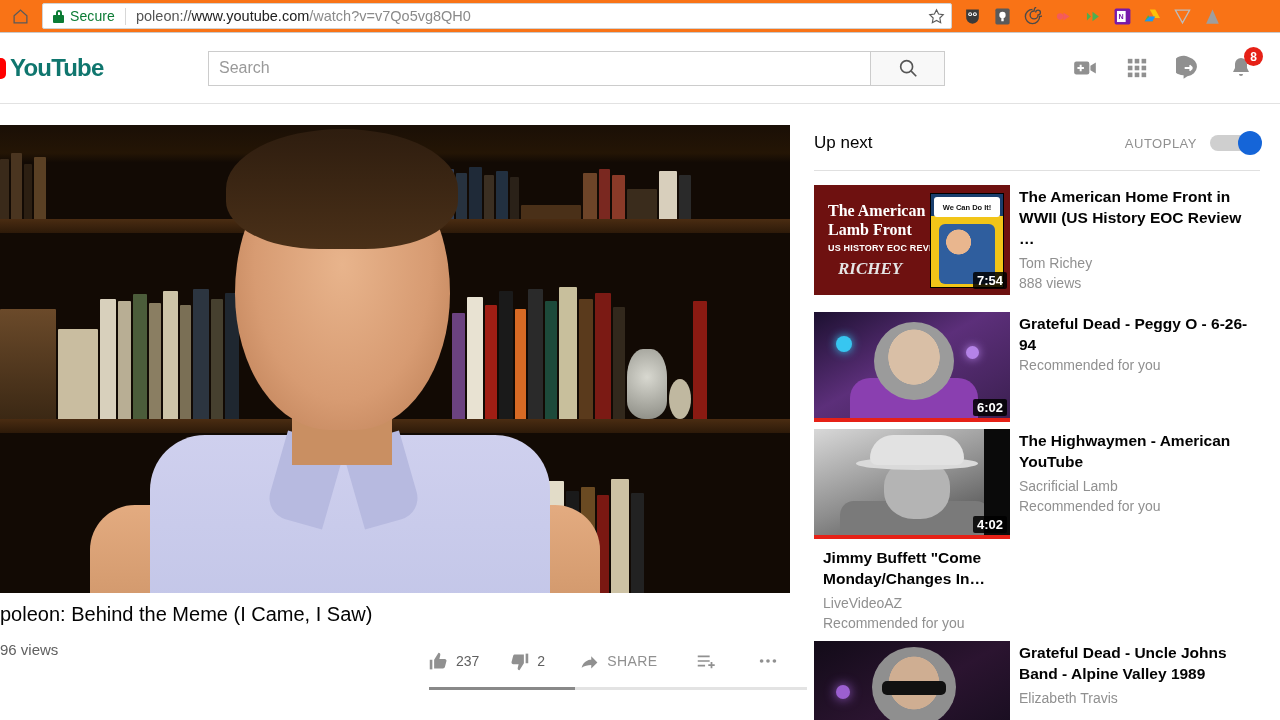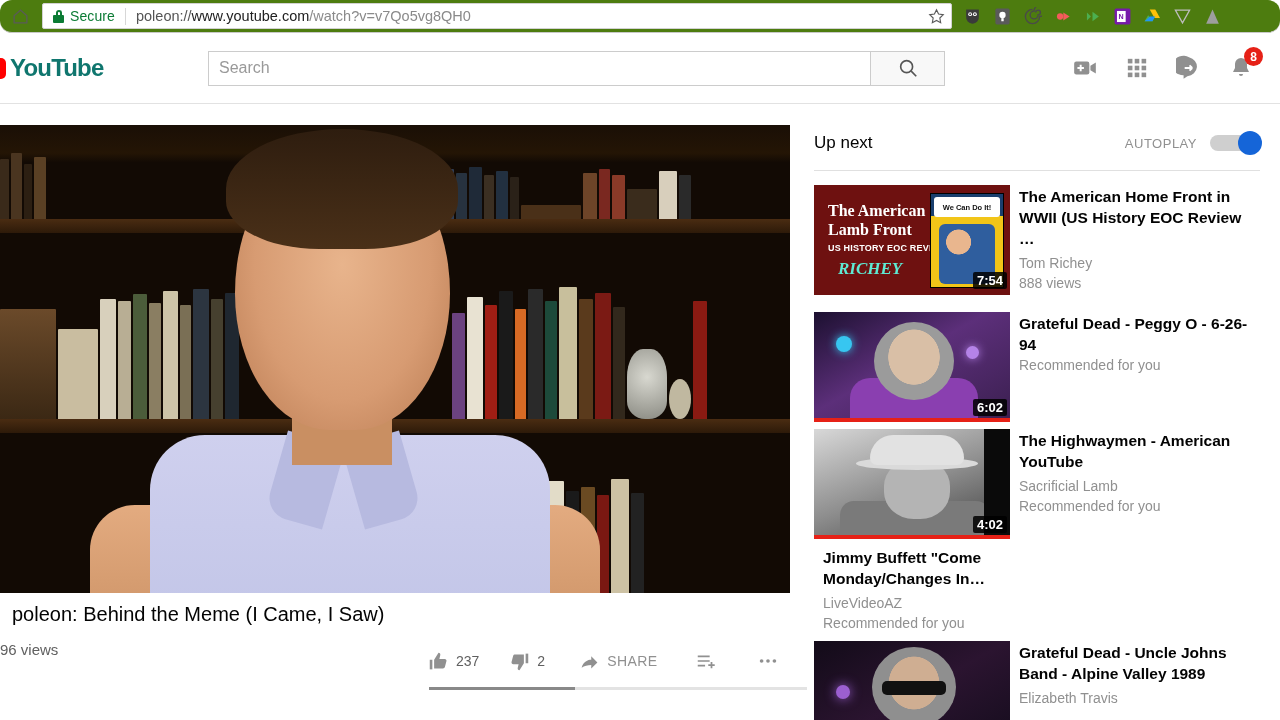--- a/index.html
+++ b/index.html
@@ -7,24 +7,23 @@
     width: 1280px; height: 720px;
     overflow: hidden;
     background: #fff;
     font-family: "Liberation Sans", sans-serif;
     -webkit-font-smoothing: antialiased;
   }
 
   
   #browser-chrome {
     position: absolute; left: 0; top: 0; width: 1280px; height: 33px;
-    background: #4d7c0f;
+    background: #f97316;
     display: flex; align-items: center;
     border-bottom: 1px solid #c9c9c9;
-    border-radius: 12px;
   }
   #home-button {
     width: 40px; height: 33px; display: flex;
     align-items: center; justify-content: center;
   }
   #omnibox {
     flex: 0 0 auto; width: 910px; height: 26px;
     background: #fff; border: 1px solid #d2d2d2; border-radius: 2px;
     display: flex; align-items: center; padding: 0 6px;
     margin-left: 2px;
@@ -114,21 +113,21 @@
   .hand-r { position: absolute; left: 310px; top: 360px; width: 110px; height: 150px;
     background: linear-gradient(180deg,#e3ab80,#c98f62); border-radius: 45px 45px 20px 20px; }
   .bust { position: absolute; left: 14px; top: 320px; width: 96px; height: 130px;
     background: linear-gradient(180deg,#e4e2b9,#c9c592); border-radius: 45% 45% 30% 30%; }
   .tiger { position: absolute; left: 130px; top: 395px; width: 135px; height: 62px;
     background: repeating-linear-gradient(78deg,#e8a33a 0 9px,#2a1a06 9px 13px);
     border-radius: 30px 40px 14px 14px; }
 
   
   #video-meta { position: absolute; left: 0; top: 600px; width: 790px; }
-  #video-title { font-size: 20px; color: #030303; line-height: 28px; white-space: nowrap; padding-left: 12px; }
+  #video-title { font-size: 20px; color: #030303; line-height: 28px; white-space: nowrap; }
   #view-count { font-size: 15px; color: #606060; margin-top: 13px; }
 
   #action-bar { position: absolute; left: 428px; top: 650px; display: flex; align-items: center; }
   .action-btn { display: flex; align-items: center; color: #909090; cursor: pointer; }
   .action-count { font-size: 14px; color: #606060; font-weight: 500; margin-left: 7px; }
   .action-label { font-size: 14px; color: #909090; font-weight: 500; margin-left: 7px; letter-spacing: .4px; }
 
   #ratio-bar { position: absolute; left: 429px; top: 687px; width: 378px; height: 3px; background: #e3e3e3; }
   #ratio-fill { height: 100%; width: 146px; background: #898989; }
 
@@ -154,21 +153,21 @@
   .rec-title { font-size: 15.5px; font-weight: bold; color: #030303; line-height: 21px; }
   .rec-channel { font-size: 14px; color: #909090; line-height: 20px; margin-top: 4px; }
   .rec-meta { font-size: 14px; color: #909090; line-height: 20px; }
 
   
   .th-amhf { position: absolute; inset: 0; background: #6e1110; }
   .th-amhf .t1 { position: absolute; left: 14px; top: 16px; width: 120px; color: #fff;
     font-family: "Liberation Serif", serif; font-size: 16px; font-weight: bold; line-height: 19px; }
   .th-amhf .t2 { position: absolute; left: 14px; top: 58px; width: 122px; color: #fff;
     font-size: 9px; font-weight: bold; letter-spacing: .2px; }
-  .th-amhf .t3 { position: absolute; left: 24px; top: 74px; color: #5eead4;
+  .th-amhf .t3 { position: absolute; left: 24px; top: 74px; color: #e5e5e5;
     font-family: "Liberation Serif", serif; font-size: 17px; font-weight: bold; font-style: italic; }
   .th-amhf .poster { position: absolute; right: 6px; top: 8px; width: 74px; height: 95px;
     background: linear-gradient(180deg,#1a3f6e 0 24%, #f2c518 24% 100%); border: 1px solid #000; }
   .th-amhf .poster .bub { position: absolute; left: 3px; top: 3px; right: 3px; height: 20px;
     background: #fff; border-radius: 3px; font-size: 7.5px; font-weight: bold; color: #111;
     display: flex; align-items: center; justify-content: center; text-align: center; }
   .th-amhf .poster .arm { position: absolute; left: 8px; top: 30px; width: 56px; height: 60px;
     background: radial-gradient(circle at 35% 30%, #e9b68e 0 22%, #2f5e9e 23% 100%); border-radius: 6px; }
 
   .th-gd1 { position: absolute; inset: 0; background: linear-gradient(150deg,#1c1030 0%,#5c2f7a 45%,#3a1f4f 100%); }

